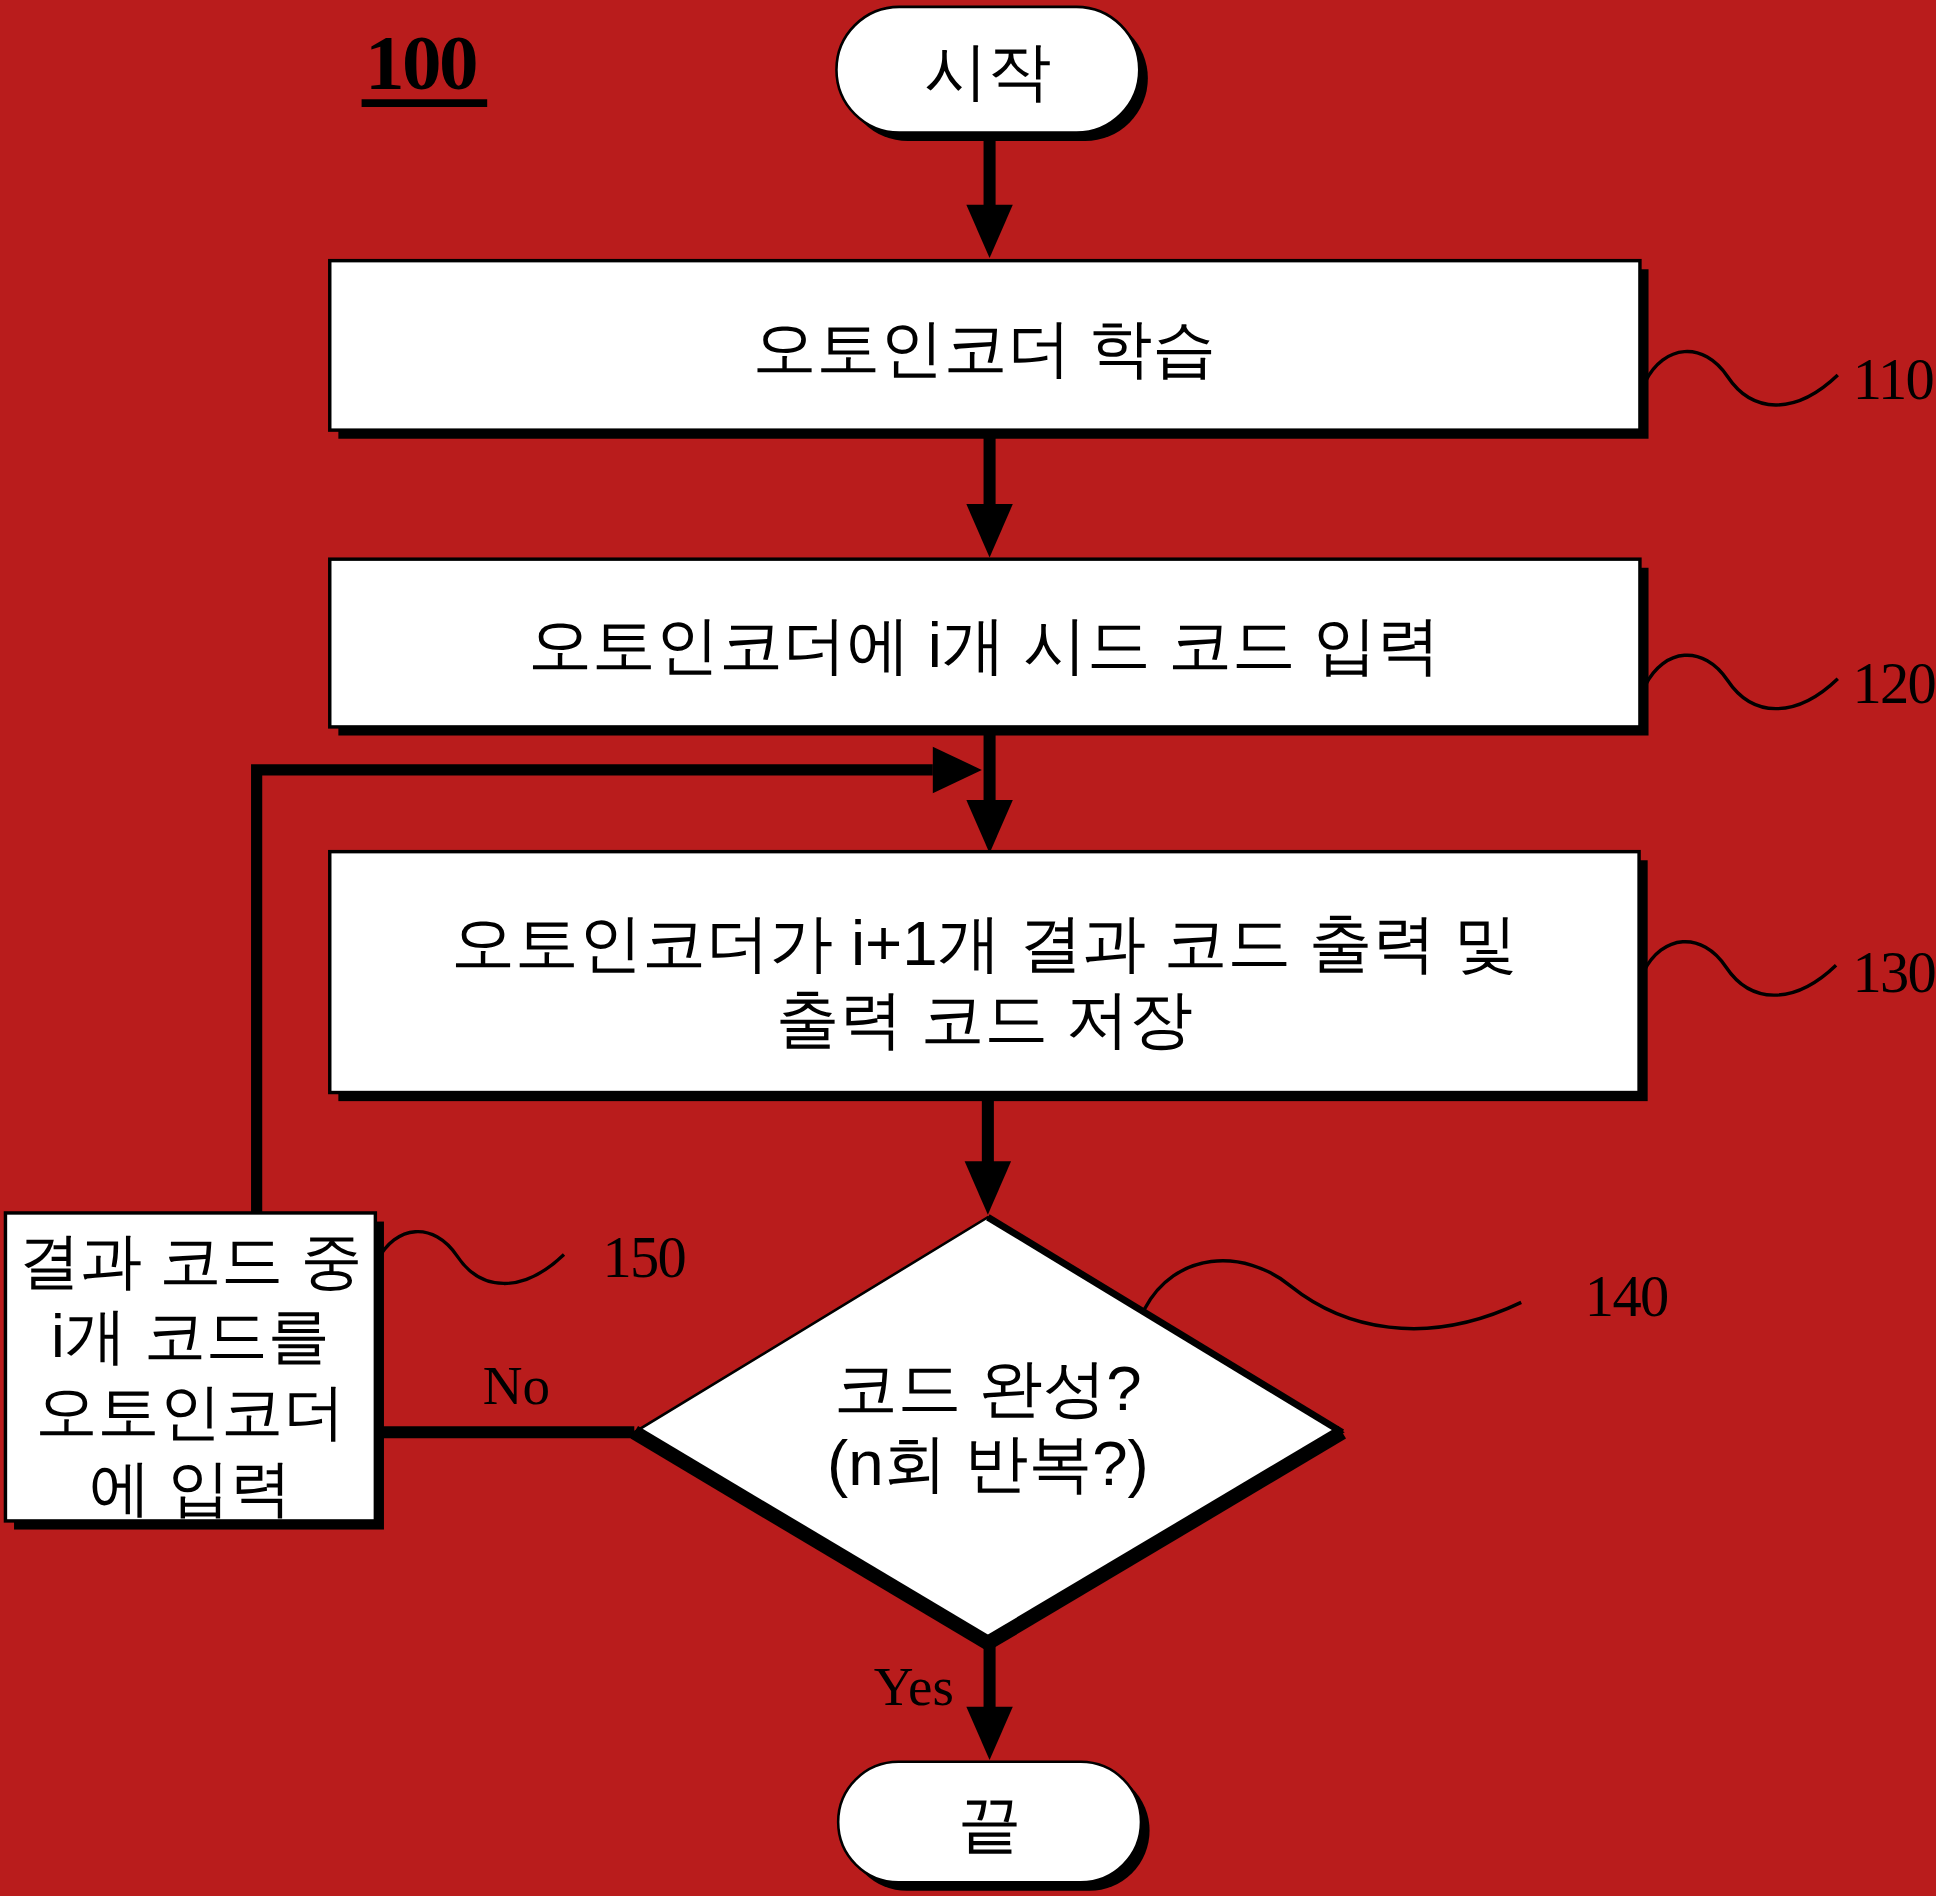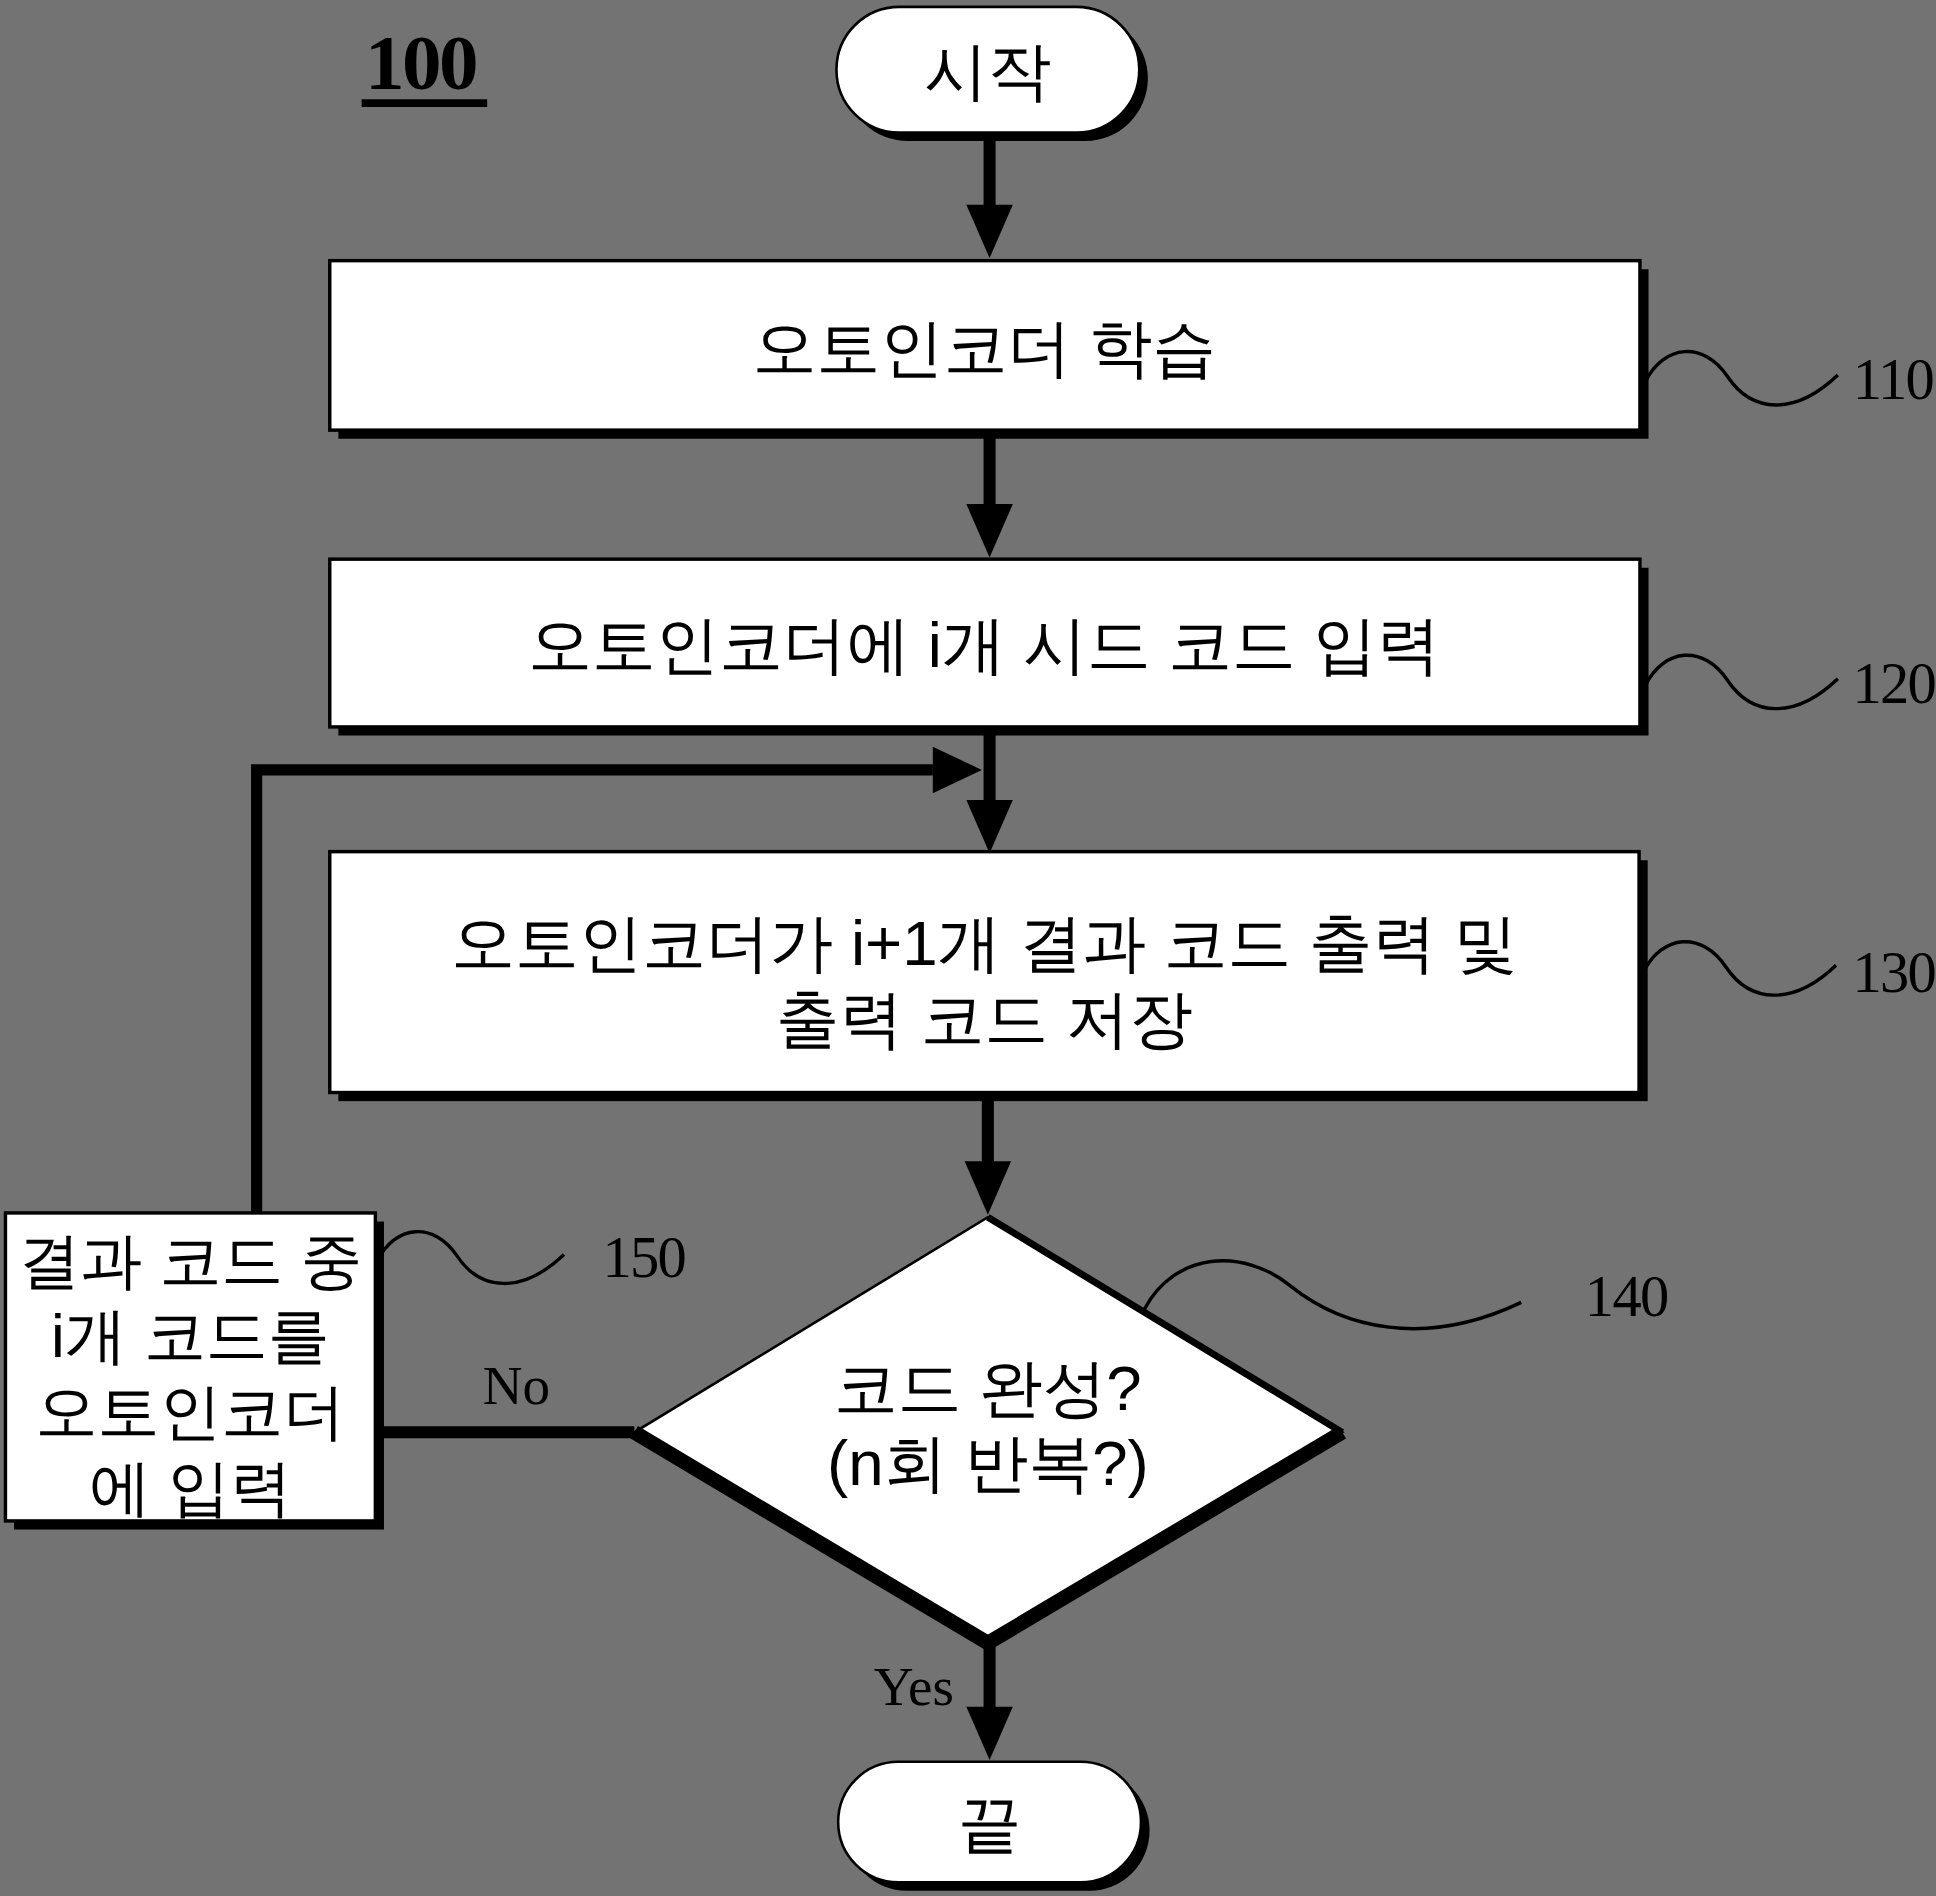--- a/index.html
+++ b/index.html
@@ -4,21 +4,21 @@
 <style>
   html, body {
     margin: 0;
     padding: 0;
     background: #ffffff;
   }
   #stage {
     position: relative;
     width: 1937px;
     height: 1896px;
-    background: #737373;
+    background: #b91c1c;
     overflow: hidden;
   }
   #flowchart-svg {
     position: absolute;
     left: 0;
     top: 0;
     width: 1937px;
     height: 1896px;
   }
   .kr-text {

